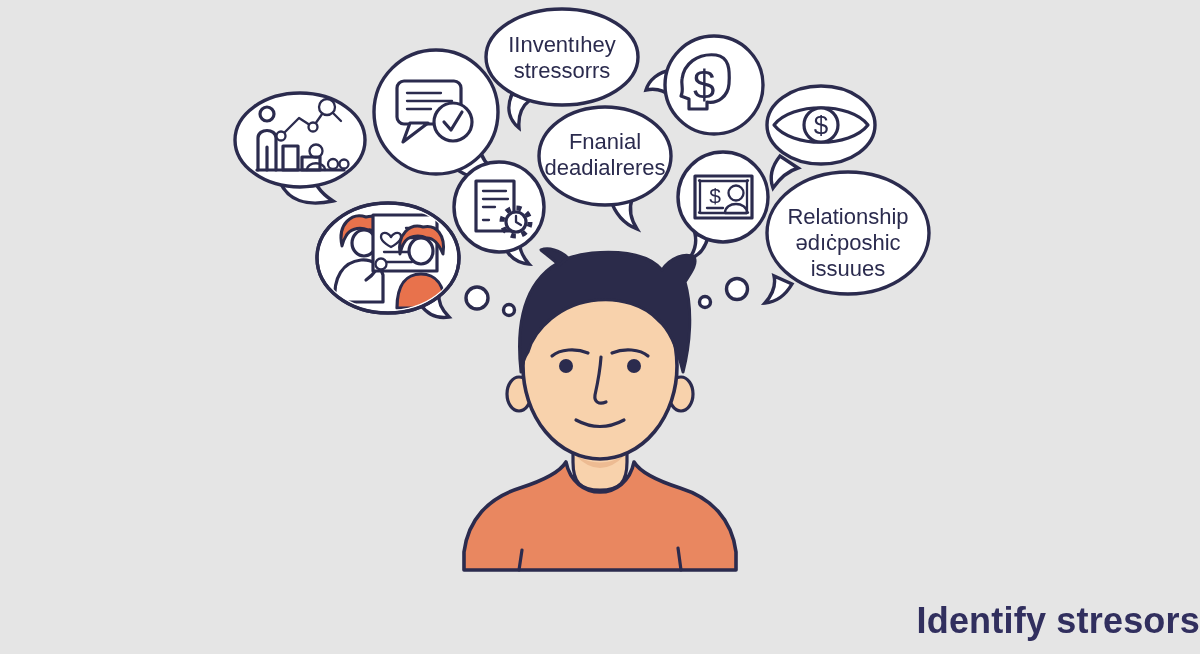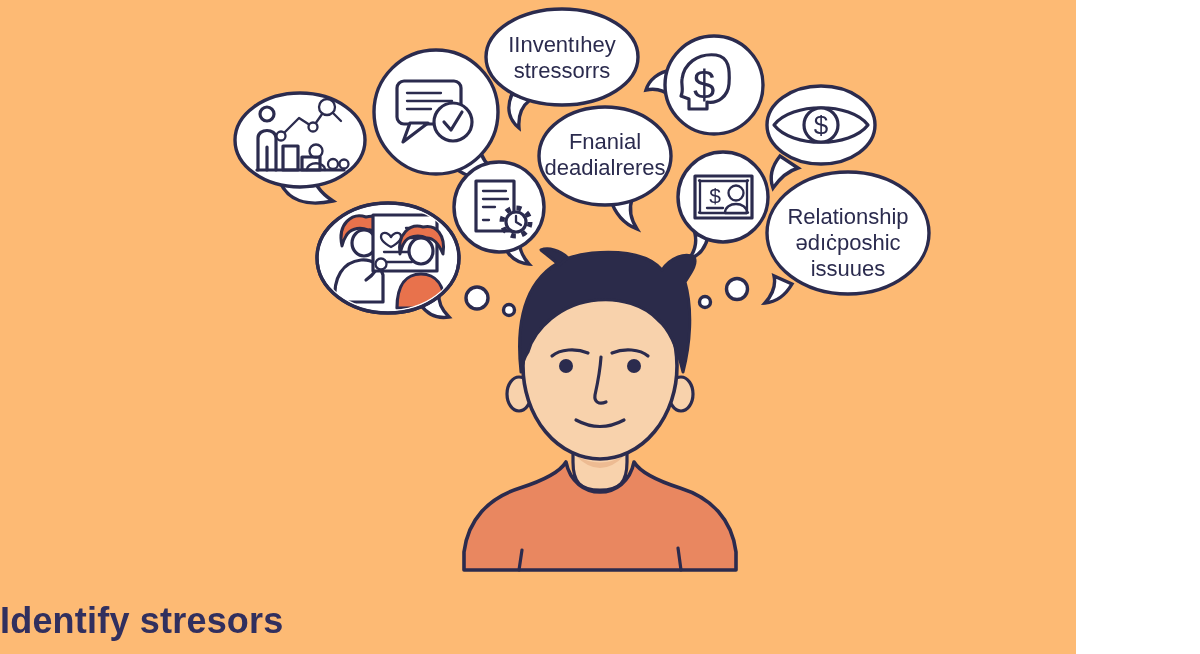--- a/index.html
+++ b/index.html
@@ -1,30 +1,30 @@
 <!DOCTYPE html>
 <html><head>
 <meta charset="utf-8">
 <style>
   html,body{margin:0;padding:0;background:#ffffff;}
-  .stage{position:relative;width:1076px;height:654px;background:#fdba74;overflow:hidden;
+  .stage{position:relative;width:1200px;height:654px;background:#e5e5e5;overflow:hidden;
          font-family:"Liberation Sans", sans-serif;}
   svg{position:absolute;top:0;left:0;}
   
   .o  {stroke:#2b2b4e;stroke-width:3.2;fill:none;stroke-linecap:round;stroke-linejoin:round;}
   .ow {stroke:#2b2b4e;stroke-width:3.2;fill:#ffffff;stroke-linecap:round;stroke-linejoin:round;}
   .thin{stroke-width:2.3;}
   .bubble{stroke:#2b2b4e;stroke-width:3.4;fill:#ffffff;}
   .sk {stroke:#2b2b4e;stroke-width:3.2;stroke-linecap:round;stroke-linejoin:round;}
   .sk35{stroke:#2b2b4e;stroke-width:3.6;stroke-linecap:round;stroke-linejoin:round;}
   .hairln{stroke:#2b2b4a;stroke-width:3;stroke-linejoin:round;}
   .btxt{font-family:"Liberation Sans",sans-serif;font-size:22px;font-weight:500;
         fill:#2b2b4e;text-anchor:middle;}
   .dollar{font-family:"Liberation Sans",sans-serif;fill:#2b2b4e;text-anchor:middle;font-weight:500;}
-  .caption{position:absolute;left:0;right:0;top:600px;text-align:left;
+  .caption{position:absolute;left:0;right:0;top:600px;text-align:right;
            font-size:36px;font-weight:800;letter-spacing:0.2px;color:#312f5e;}
 </style>
 </head>
 <body>
 
 <div class="stage">
 <svg width="1200" height="654" viewBox="0 0 1200 654">
 
   <defs>
     <clipPath id="clip-people">

